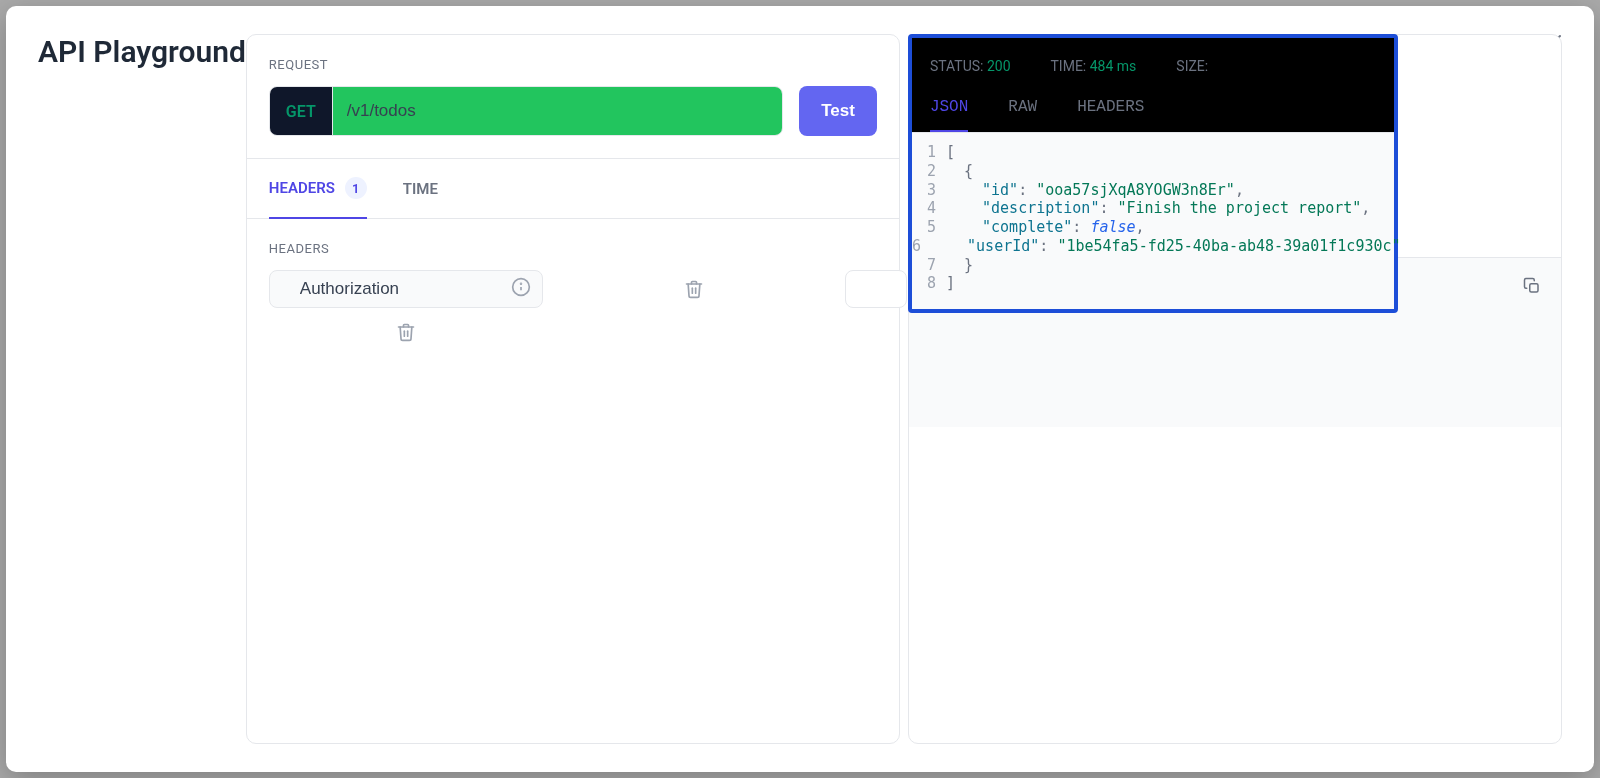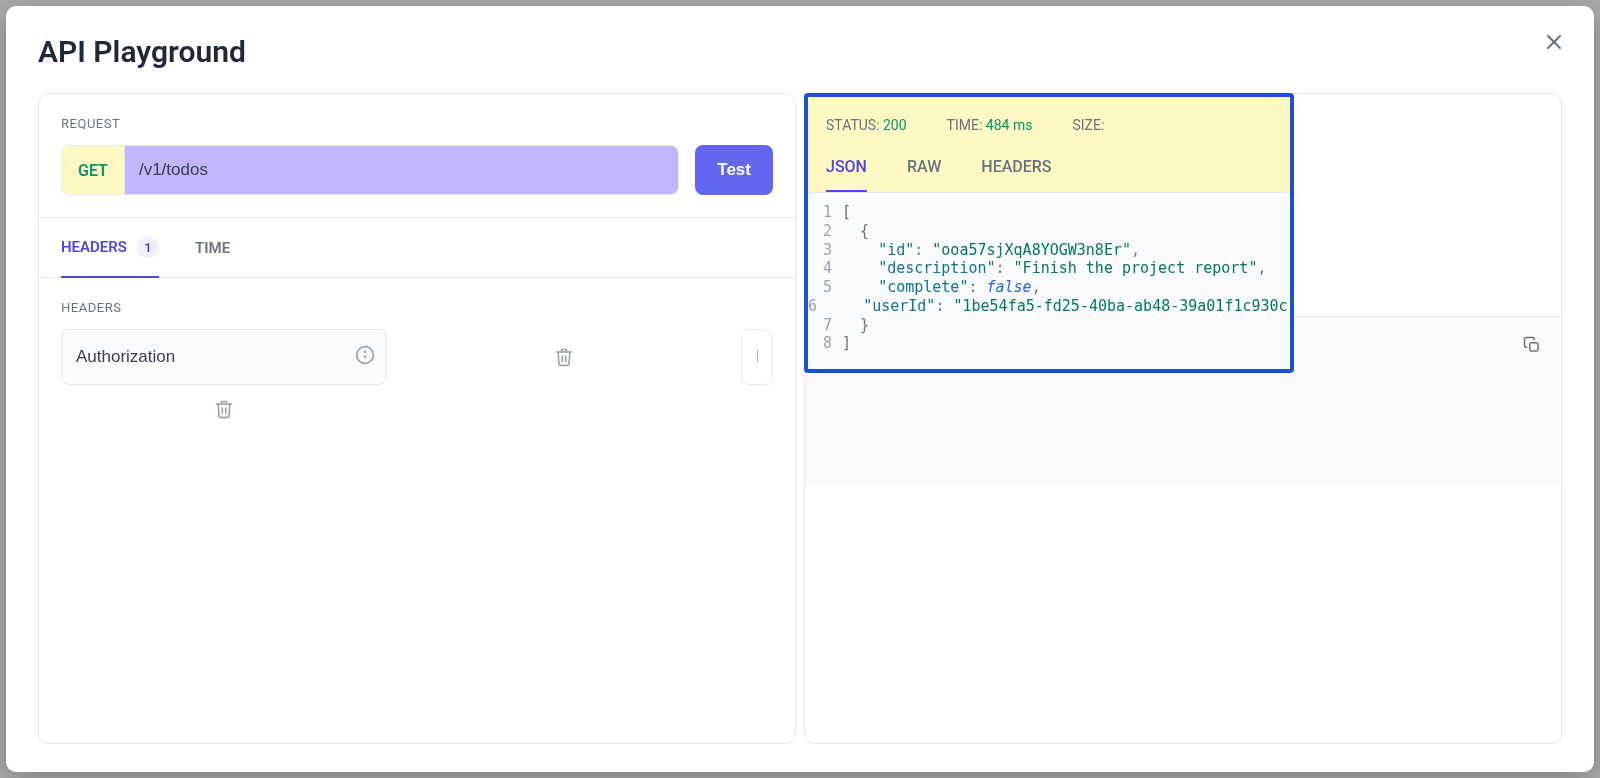--- a/index.html
+++ b/index.html
@@ -12,21 +12,21 @@
     position: relative;
   }
   .modal {
     position: absolute;
     top: 6px; left: 6px; right: 6px; bottom: 6px;
     background: #fff;
     border-radius: 10px;
     box-shadow: 0 8px 30px rgba(0,0,0,0.25);
     padding: 28px 32px;
     display: flex;
-    flex-direction: column;
+    flex-direction: row;
   }
   .close-btn {
     position: absolute;
     top: 24px; right: 28px;
     color: #6b7280;
     cursor: pointer;
   }
   .close-btn svg { width: 24px; height: 24px; }
   .title {
     font-size: 30px;
@@ -71,30 +71,30 @@
     height: 50px;
   }
   .method {
     display: flex;
     align-items: center;
     padding: 0 16px;
     font-size: 16px;
     font-weight: 600;
     color: #059669;
     border-right: 1px solid #e5e7eb;
-    background: #fef9c3;
+    background: #0f172a;
   }
   .url-input {
     flex: 1;
     border: none;
     outline: none;
     padding: 0 14px;
     font-size: 17px;
     color: #374151;
-    background: #c4b5fd;
+    background: #22c55e;
   }
   .test-btn {
     background: #6366f1;
     color: #fff;
     border: none;
     border-radius: 8px;
     font-size: 17px;
     font-weight: 600;
     padding: 0 22px;
     cursor: pointer;
@@ -141,24 +141,24 @@
     color: #6b7280;
     margin-bottom: 14px;
   }
   .headers-grid {
     display: grid;
     grid-template-columns: 1fr 1fr 32px;
     gap: 14px 14px;
     align-items: center;
   }
   .hdr-input {
-    height: 56px;
+    height: 38px;
     border: 1px solid #e5e7eb;
     border-radius: 8px;
-    padding: 0 14px;
+    padding: 0 30px;
     font-size: 17px;
     color: #374151;
     background: #fff;
     outline: none;
   }
   .hdr-input.filled { background: #f9fafb; }
   .key-wrap { position: relative; }
   .key-wrap .hdr-input { padding-right: 42px; width: 100%; }
   .info-icon {
     position: absolute;
@@ -192,20 +192,21 @@
     gap: 40px;
     padding: 20px 18px 0 18px;
     font-size: 14px;
     color: #6b7280;
   }
   .status-row .val-green { color: #059669; }
   .resp-tabs {
     display: flex;
     gap: 40px;
     padding: 24px 18px 0 18px;
+    font-family: Liberation Mono, monospace;
   }
   .resp-tab {
     padding-bottom: 14px;
     font-size: 16px;
     font-weight: 500;
     color: #6b7280;
     cursor: pointer;
   }
   .resp-tab.active {
     color: #4f46e5;
@@ -327,21 +328,21 @@
     </div>
 
     <div class="panel right-panel">
       <div class="code-area-bg"></div>
       <div class="right-copy" style="top:242px">
         <svg viewBox="0 0 24 24" fill="none" stroke="currentColor" stroke-width="2" stroke-linecap="round" stroke-linejoin="round">
             <rect x="9" y="9" width="11" height="11" rx="2"></rect>
             <path d="M5 15H4a2 2 0 0 1-2-2V4a2 2 0 0 1 2-2h9a2 2 0 0 1 2 2v1"></path>
           </svg>
       </div>
-      <div class="resp-highlight" style="position:relative; z-index:1; background:#fef9c3;">
+      <div class="resp-highlight" style="position:relative; z-index:1; background:#000000;">
         <div class="status-row">
           <span>
             <span>STATUS:</span>
             <span class="val-green">200</span>
           </span>
           <span>
             <span>TIME:</span>
             <span class="val-green">484 ms</span>
           </span>
           <span>

